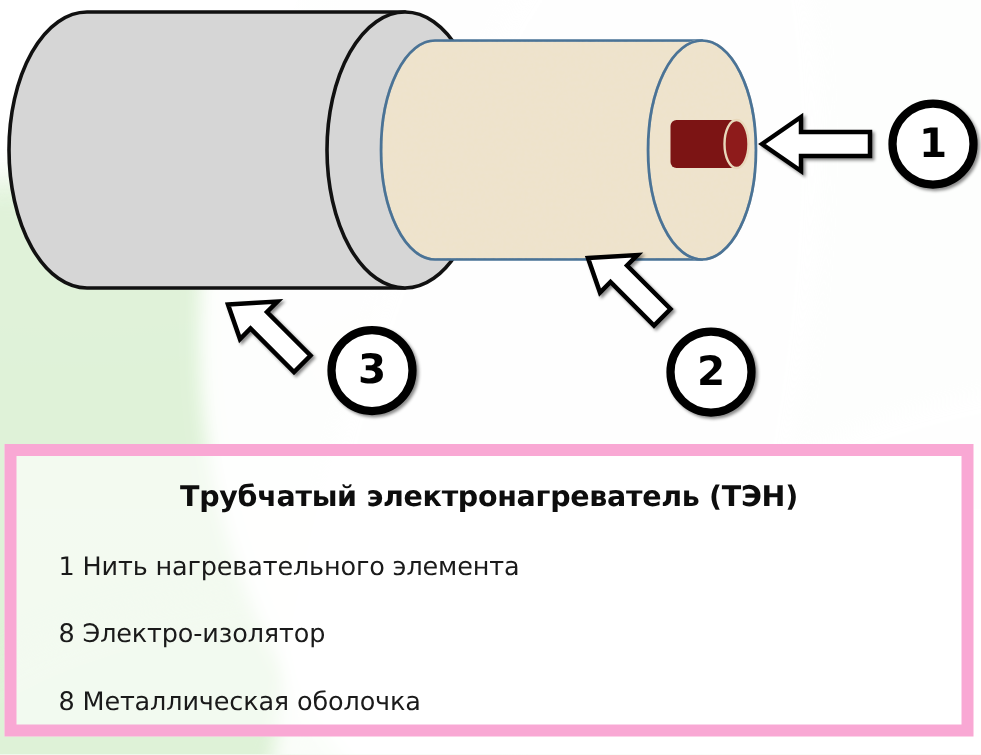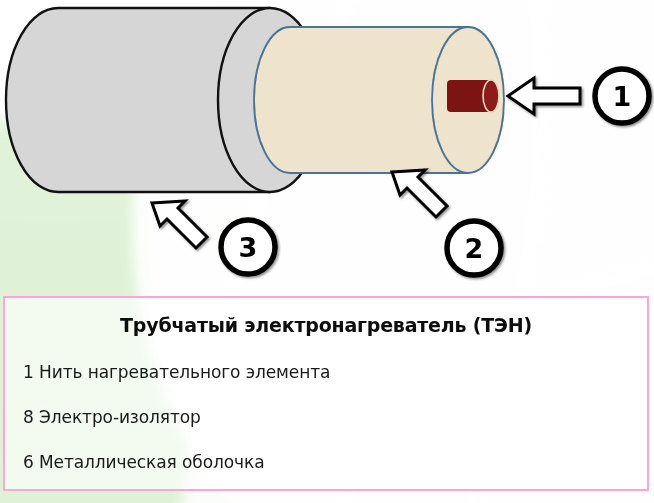--- a/index.html
+++ b/index.html
@@ -64,37 +64,37 @@
   }
 
   
   .legend-box {
     position: absolute;
     left: 3px;
     top: 296px;
     width: 646px;
     height: 195px;
     box-sizing: border-box;
-    border: 2px solid #f9a8d4;
+    border: 8px solid #f9a8d4;
     background: rgba(255,255,255,0.62);
     padding: 0;
   }
   .legend-title {
     text-align: center;
     font-size: 19px;
     font-weight: bold;
     color: #0d0d0d;
     letter-spacing: -0.2px;
     margin: 16px 0 0 0;
     padding: 0 10px;
   }
   .legend-item {
     font-size: 17px;
     color: #1a1a1a;
-    margin: 0;
+    margin: 10px;
     padding: 0 0 0 18px;
     letter-spacing: -0.1px;
   }
   .li-1 { margin-top: 26px; }
   .li-2 { margin-top: 25px; }
   .li-3 { margin-top: 25px; }
 </style>
 </head>
 <body>
 
@@ -169,16 +169,16 @@
     <g filter="url(#softshadow)">
       <circle cx="248" cy="247" r="27" fill="#ffffff" stroke="#000000" stroke-width="5.5"></circle>
       <text x="248" y="247" text-anchor="middle" dominant-baseline="central" font-family="DejaVu Sans, sans-serif" font-size="27" font-weight="bold" fill="#000000">3</text>
     </g>
   </svg>
 
   <div class="legend-box">
     <div class="legend-title">Трубчатый электронагреватель (ТЭН)</div>
     <div class="legend-item li-1">1 Нить нагревательного элемента</div>
     <div class="legend-item li-2">8 Электро-изолятор</div>
-    <div class="legend-item li-3">6 Металлическая оболочка</div>
+    <div class="legend-item li-3">8 Металлическая оболочка</div>
   </div>
 
 </div>
 
 </body></html>

